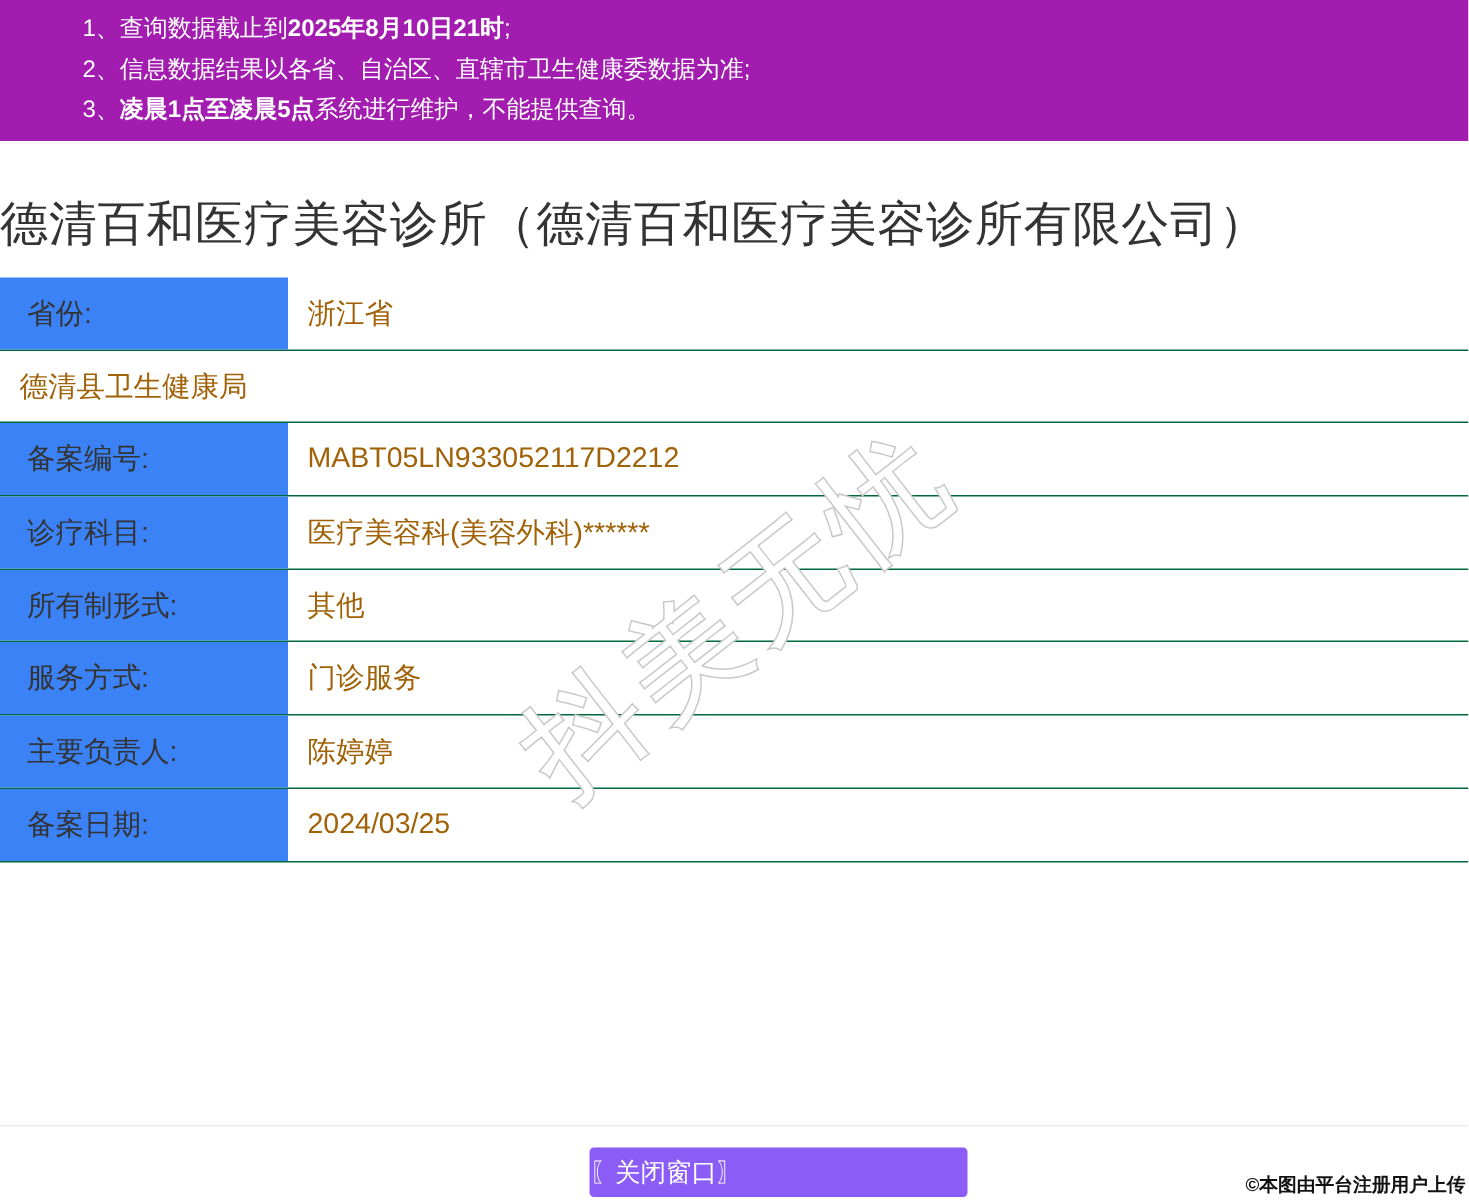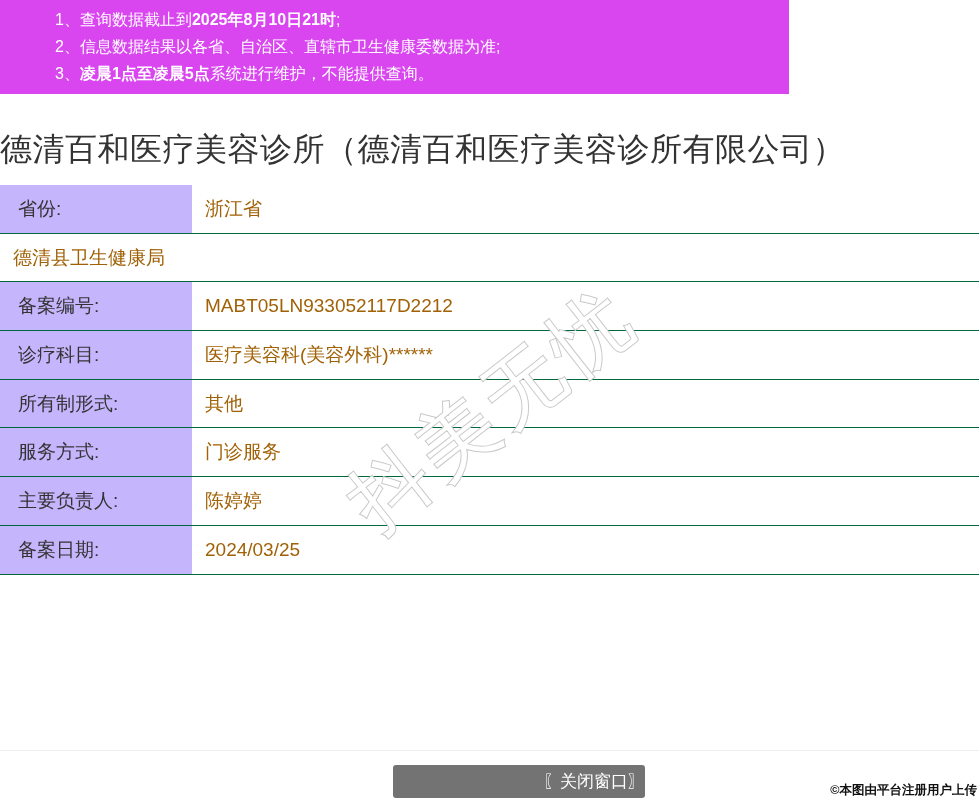--- a/index.html
+++ b/index.html
@@ -1,53 +1,53 @@
 <!DOCTYPE html>
 <html><head>
 <meta charset="utf-8">
 <style>
   * { margin:0; padding:0; box-sizing:border-box; }
   html,body { width:979px; height:801px; background:#ffffff; overflow:hidden;
     font-family:"Liberation Sans","DejaVu Sans",sans-serif; }
   .stage { position:relative; width:979px; height:801px; background:#fff; }
 
   
-  .banner { position:absolute; left:0; top:0; width:789px; height:94px;
-    background:#d946ef; color:#ffffff; padding:6px 20px 0 55px; }
+  .banner { position:absolute; left:0; top:0; width:979px; height:94px;
+    background:#a21caf; color:#ffffff; padding:6px 20px 0 55px; }
   .banner .line { font-size:16px; line-height:27px; white-space:nowrap; }
   .banner .seg-bold { font-weight:bold; }
 
   
   .page-title { position:absolute; left:0; top:128px; width:979px;
     text-align:left; font-size:32px; line-height:42px; color:#333333;
     font-weight:400; letter-spacing:0.5px; white-space:nowrap; }
 
   
   .info-table { position:absolute; left:0; top:185px; width:979px; }
   .row { display:flex; width:100%; height:48.7px;
     border-bottom:1.5px solid #00693c; }
-  .cell-label { width:192px; background:#c4b5fd; color:#333333;
+  .cell-label { width:192px; background:#3b82f6; color:#333333;
     font-size:19px; display:flex; align-items:center; padding-left:18px; }
   .cell-value { flex:1; background:transparent; color:#a16207;
     font-size:19px; display:flex; align-items:center; padding-left:13px;
     white-space:nowrap; }
 
   
   .watermark { position:absolute; left:325px; top:358px; z-index:5;
     font-size:78px; letter-spacing:6px; white-space:nowrap;
     color:#ffffff; -webkit-text-stroke:2px #c8c8c8; paint-order:stroke fill;
     transform:rotate(-38deg); transform-origin:center center;
     pointer-events:none; font-weight:400; }
 
   
   .footer-divider { position:absolute; left:0; top:750px; width:979px;
     height:1px; background:#ededed; }
   .close-button { position:absolute; left:393px; top:765px; width:252px;
-    height:33px; background:#737373; border:none; border-radius:3px;
-    color:#ffffff; font-size:17px; text-align:right; line-height:33px;
+    height:33px; background:#8b5cf6; border:none; border-radius:3px;
+    color:#ffffff; font-size:17px; text-align:left; line-height:33px;
     cursor:pointer; font-family:inherit; }
   .upload-credit { position:absolute; right:2px; top:782px; z-index:6;
     font-size:12.5px; font-weight:bold; color:#111111;
     text-shadow:-1px 0 #fff, 1px 0 #fff, 0 -1px #fff, 0 1px #fff,
       -1px -1px #fff, 1px 1px #fff, -1px 1px #fff, 1px -1px #fff; }
 </style>
 </head>
 <body>
 
 <div class="stage">

